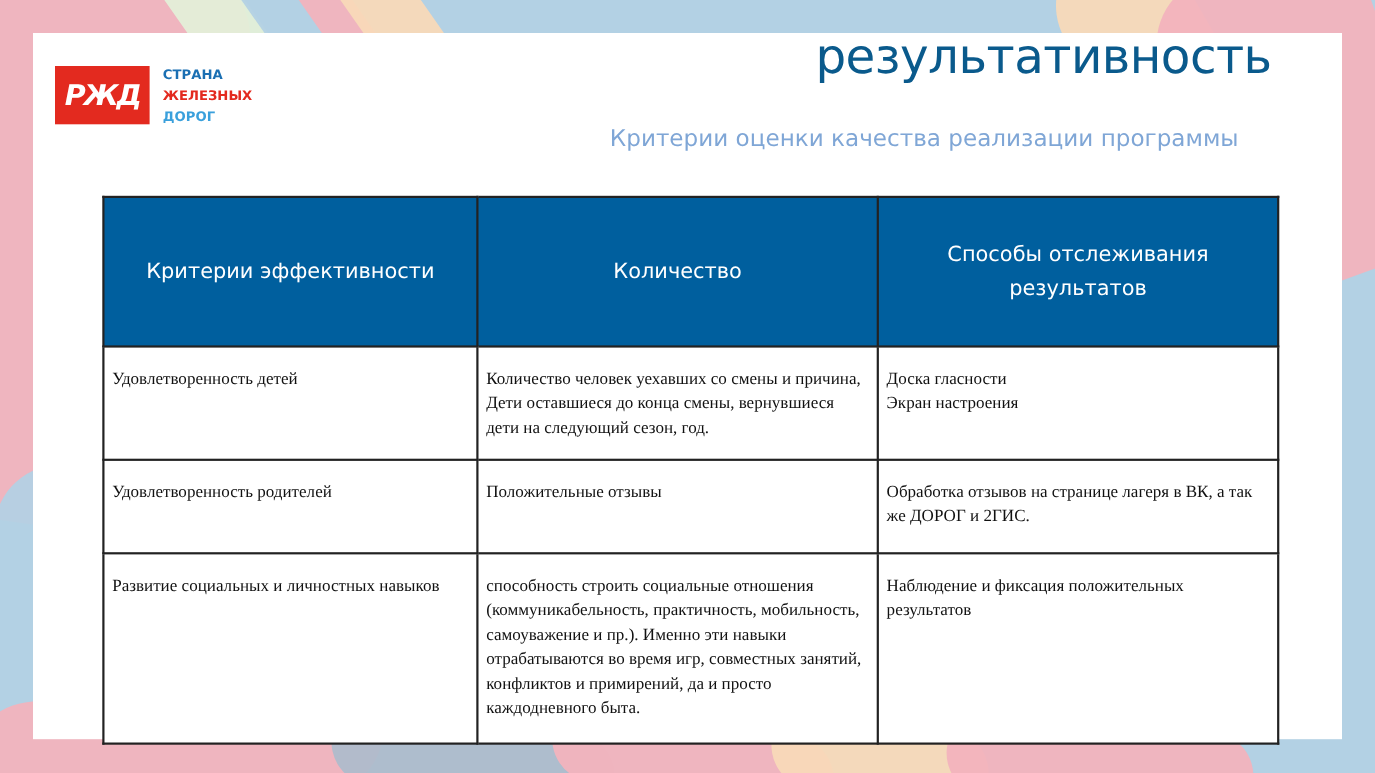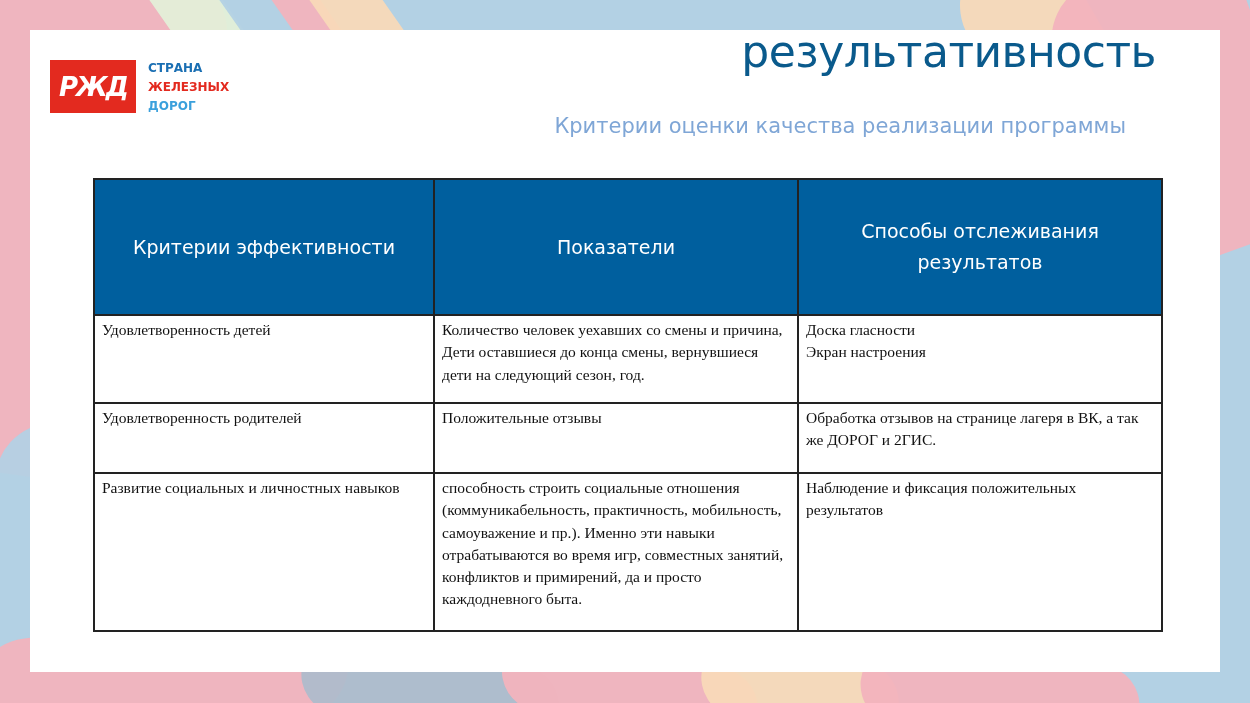--- a/index.html
+++ b/index.html
@@ -39,21 +39,21 @@
       border-collapse: collapse; table-layout: fixed;
     }
     table.criteria th, table.criteria td { border: 2px solid #222; }
     table.criteria th {
       background: #005f9e; color: #fff; font-weight: normal;
       font-family: "DejaVu Sans", sans-serif; font-size: 19px; line-height: 31px;
       height: 134px; text-align: center; vertical-align: middle; padding: 0 20px;
     }
     table.criteria td {
       font-family: "Liberation Serif", serif; font-size: 15.5px; line-height: 22.3px;
-      color: #111; vertical-align: top; padding: 3px 6px 0 7px; background: #fff;
+      color: #111; vertical-align: top; padding: 18px 6px 0 7px; background: #fff;
     }
     tr.r1 td { height: 83px; }
     tr.r2 td { height: 65px; }
     tr.r3 td { height: 153px; margin-top: 39px; }
     .line { display: block; }
   </style>
 </head>
 <body>
 
 <div class="bg">
@@ -90,21 +90,21 @@
 
 <table class="criteria">
   <colgroup>
     <col style="width:340px">
     <col style="width:364px">
     <col style="width:364px">
   </colgroup>
   <thead>
     <tr>
       <th>Критерии эффективности</th>
-      <th>Показатели</th>
+      <th>Количество</th>
       <th>Способы отслеживания результатов</th>
     </tr>
   </thead>
   <tbody>
     <tr class="r1">
       <td>Удовлетворенность детей</td>
       <td>Количество человек уехавших со смены и причина,  Дети оставшиеся до конца смены, вернувшиеся дети на следующий сезон, год.</td>
       <td>
         <span class="line">Доска гласности</span>
         <span class="line">Экран настроения</span>

